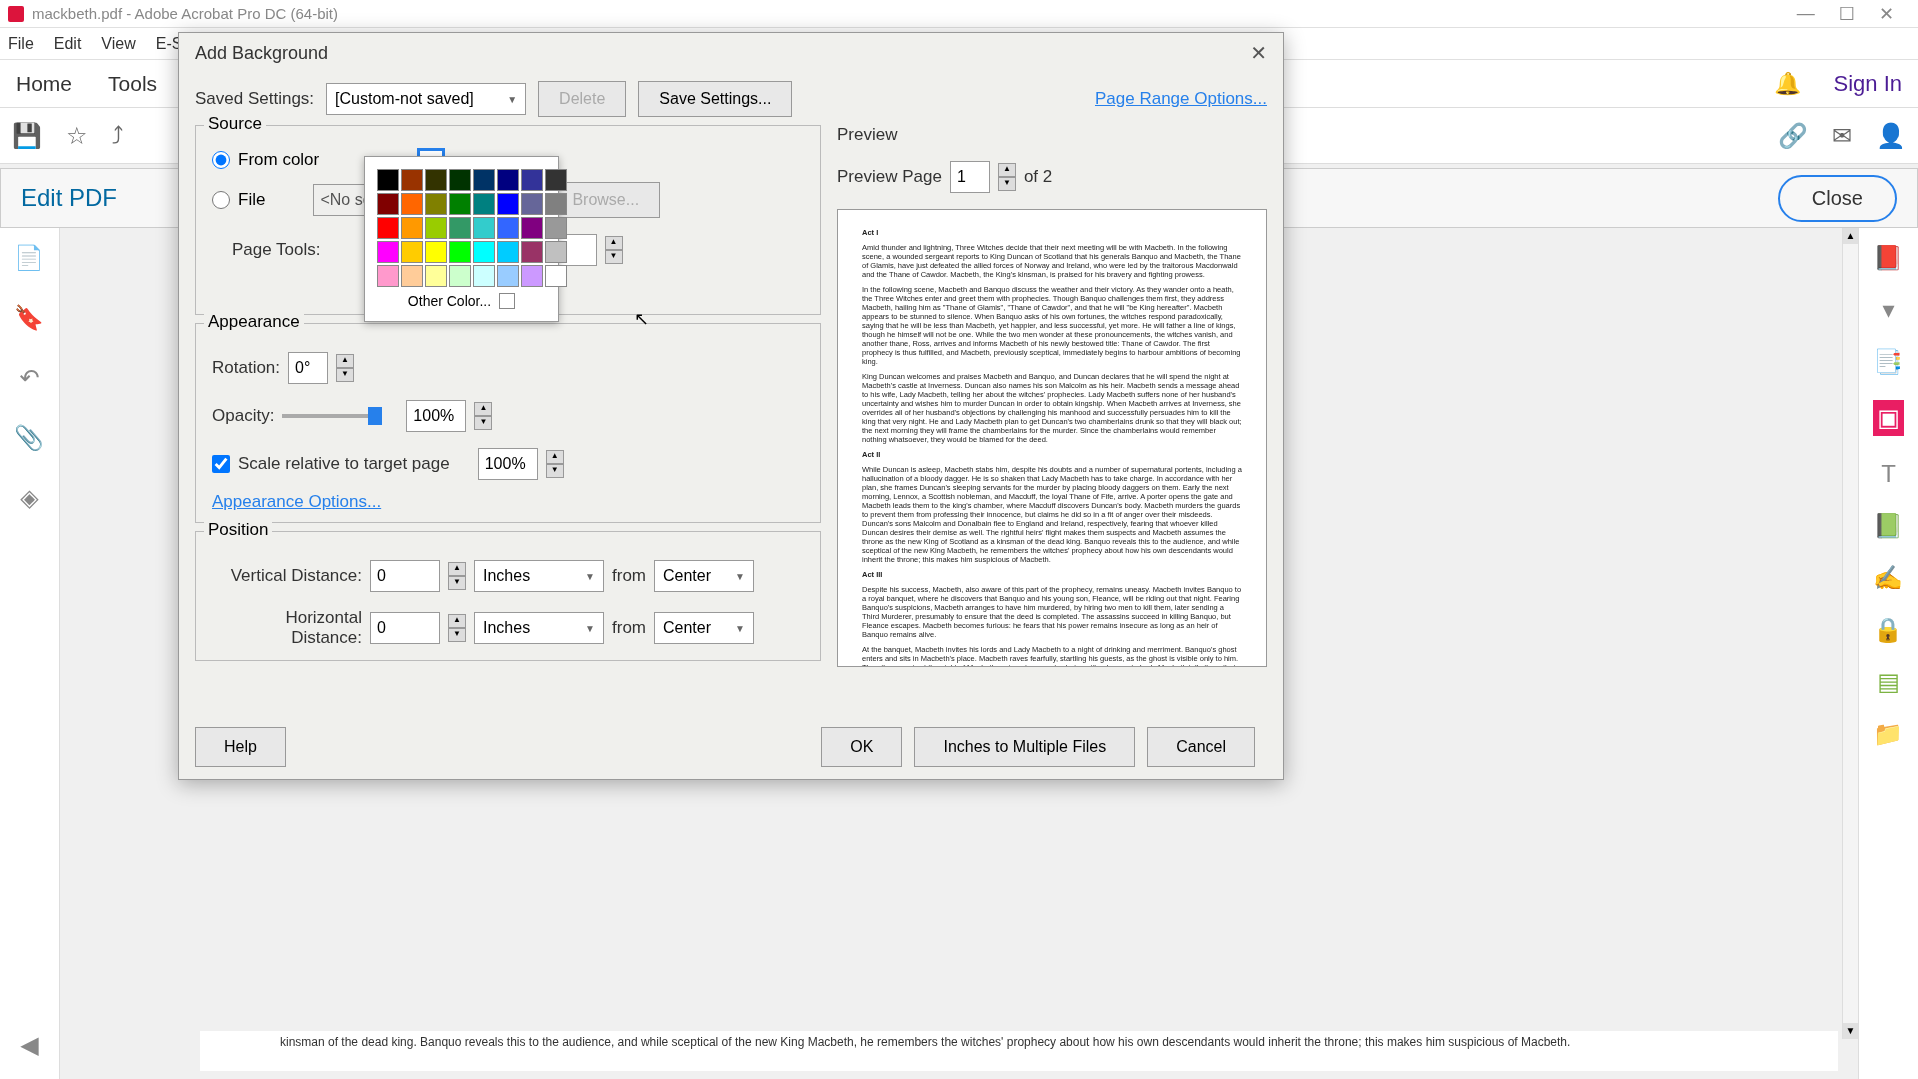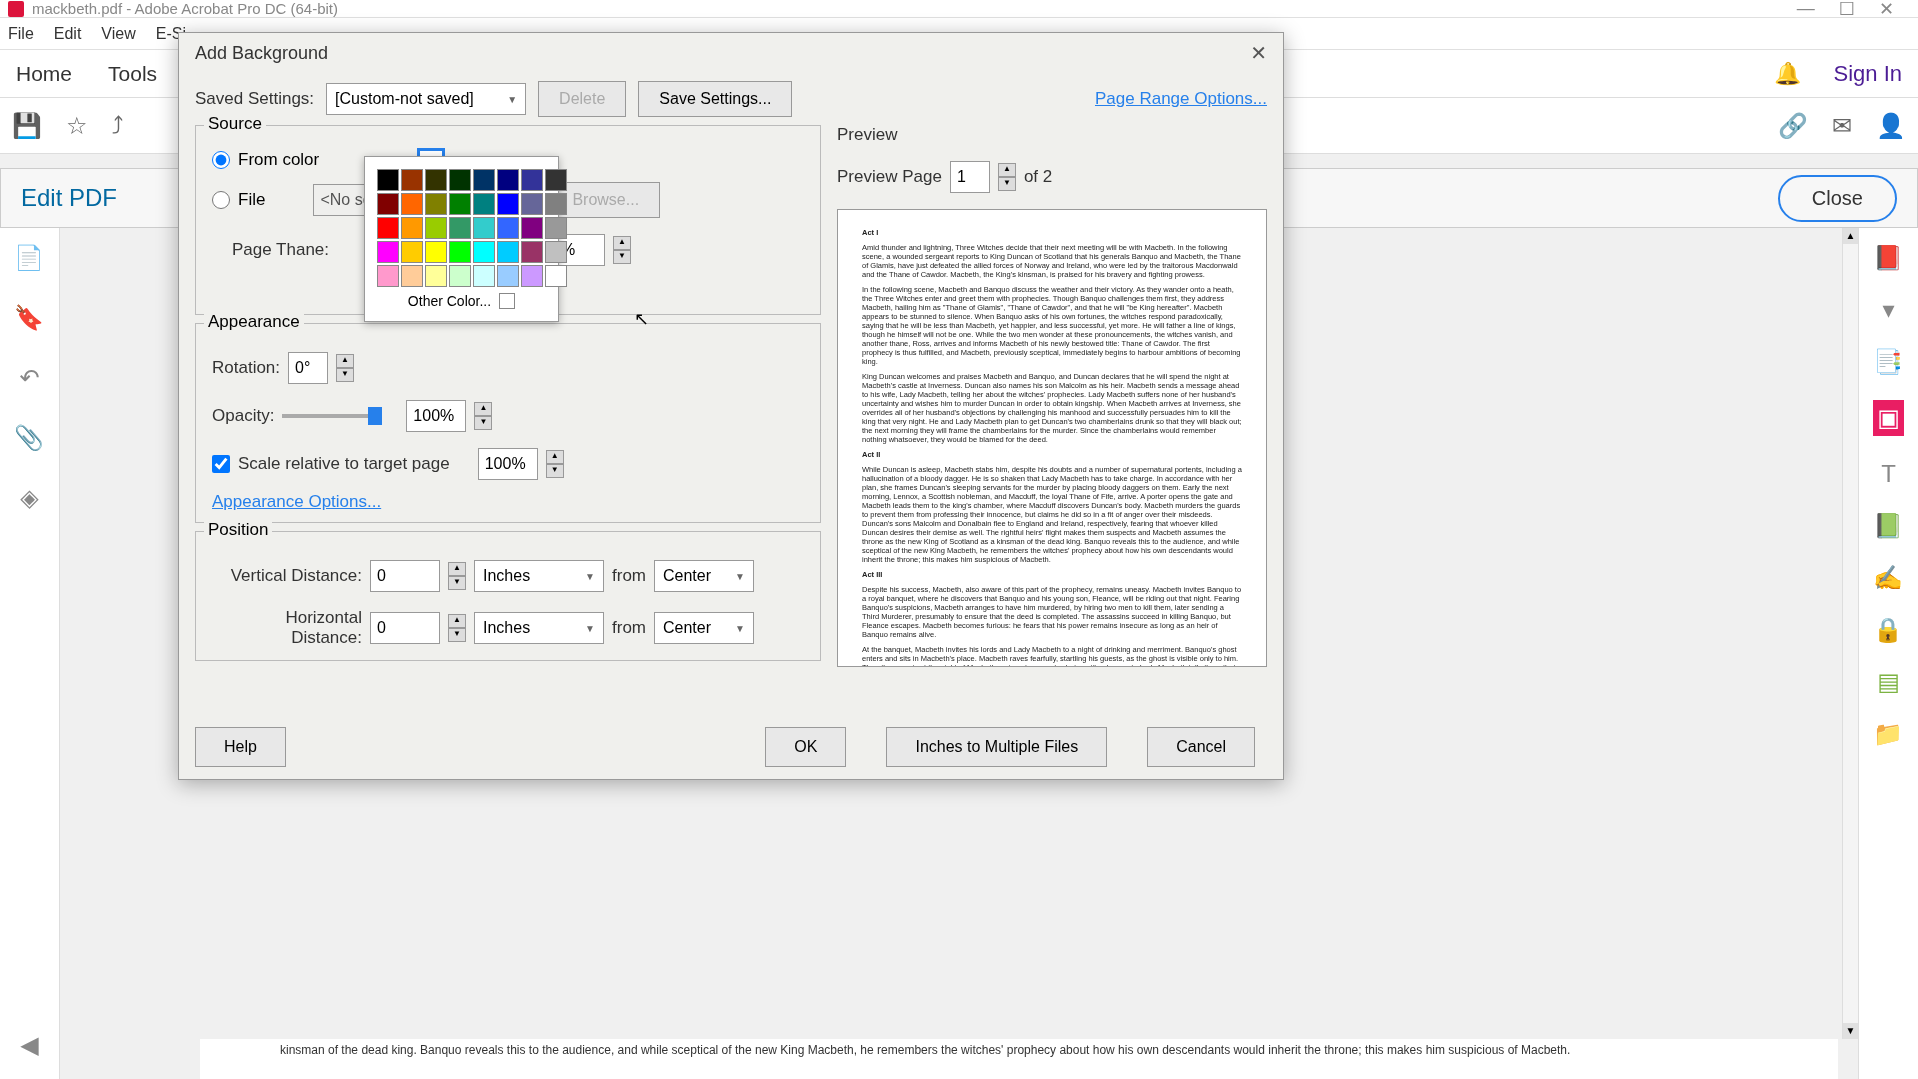--- a/index.html
+++ b/index.html
@@ -1,19 +1,19 @@
 <!DOCTYPE html>
 <html><head>
   <meta charset="utf-8">
   <style>
     * { margin: 0; padding: 0; box-sizing: border-box; font-family: "Segoe UI", Arial, sans-serif; }
     body { background: #f0f0f0; width: 1918px; height: 1079px; overflow: hidden; position: relative; }
     
     
-    .title-bar { height: 18px; background: #fff; display: flex; align-items: center; padding: 4px 8px; border-bottom: 1px solid #e0e0e0; }
+    .title-bar { height: 28px; background: #fff; display: flex; align-items: center; padding: 4px 8px; border-bottom: 1px solid #e0e0e0; }
     .app-icon { width: 16px; height: 16px; background: #dc143c; border-radius: 2px; margin-right: 8px; }
     .title-text { color: #888; font-size: 15px; }
     .window-controls { margin-left: auto; display: flex; gap: 24px; padding-right: 16px; }
     .window-controls span { color: #888; cursor: pointer; font-size: 18px; }
     
     
     .menu-bar { height: 32px; background: #fff; display: flex; align-items: center; padding: 0 8px; gap: 20px; border-bottom: 1px solid #e0e0e0; }
     .menu-item { font-size: 16px; color: #333; cursor: pointer; }
     
     
@@ -35,21 +35,21 @@
     
     .left-sidebar { position: absolute; left: 0; top: 228px; width: 60px; bottom: 0; background: #fff; border-right: 1px solid #ddd; display: flex; flex-direction: column; align-items: center; padding-top: 16px; gap: 32px; }
     .left-sidebar .side-icon { font-size: 24px; color: #888; cursor: pointer; }
     
     
     .right-sidebar { position: absolute; right: 0; top: 228px; width: 60px; bottom: 0; background: #fff; border-left: 1px solid #ddd; display: flex; flex-direction: column; align-items: center; padding-top: 16px; gap: 24px; }
     .right-sidebar .side-icon { font-size: 24px; color: #888; cursor: pointer; }
     .right-sidebar .side-icon.pink { color: #e91e63; background: #e91e63; color: #fff; padding: 4px; }
     
     
-    .doc-content { position: absolute; left: 200px; right: 80px; bottom: 0; height: 40px; background: #fff; font-size: 12px; color: #333; padding: 4px 80px; overflow: hidden; }
+    .doc-content { position: absolute; left: 200px; right: 80px; bottom: 8px; height: 40px; background: #fff; font-size: 12px; color: #333; padding: 4px 80px; overflow: hidden; }
     
     
     .dialog { position: absolute; left: 178px; top: 32px; width: 1106px; height: 748px; background: #f0f0ed; border: 1px solid #999; box-shadow: 0 4px 20px rgba(0,0,0,0.3); }
     .dialog-title { height: 40px; display: flex; align-items: center; padding: 0 16px; font-size: 18px; color: #333; }
     .dialog-close { margin-left: auto; font-size: 20px; cursor: pointer; color: #555; }
     
     .dialog-top { padding: 8px 16px; display: flex; align-items: center; gap: 12px; }
     .label { font-size: 17px; color: #333; }
     .dropdown { height: 32px; border: 1px solid #999; background: #fff; padding: 0 8px; font-size: 16px; display: flex; align-items: center; position: relative; }
     .dropdown-arrow { margin-left: auto; font-size: 10px; color: #666; }
@@ -87,21 +87,21 @@
     
     .slider-track { width: 100px; height: 4px; background: #aaa; position: relative; }
     .slider-thumb { width: 14px; height: 18px; background: #2680eb; position: absolute; right: 0; top: -7px; cursor: pointer; }
     
     .preview-box { border: 1px solid #999; background: #fff; height: 458px; padding: 18px 24px; overflow: hidden; font-size: 7.5px; line-height: 1.2; color: #222; }
     .preview-box p { margin-bottom: 6px; }
     .preview-box .act { font-weight: bold; }
     
     .dialog-buttons { position: absolute; bottom: 12px; left: 16px; right: 16px; display: flex; align-items: center; }
     .dialog-buttons .btn { margin-right: 12px; height: 40px; padding: 0 28px; }
-    .dialog-buttons .right-btns { margin-left: auto; display: flex; gap: 28px; }
+    .dialog-buttons .right-btns { margin-left: auto; display: flex; gap: 0; }
     
     .cursor { position: absolute; left: 455px; top: 275px; font-size: 18px; z-index: 200; pointer-events: none; }
     
     .scrollbar-v { position: absolute; right: 60px; top: 228px; width: 16px; bottom: 40px; background: #f4f4f4; border-left: 1px solid #ddd; }
     .scrollbar-arrow { height: 16px; background: #e0e0e0; text-align: center; font-size: 10px; line-height: 16px; }
     
     .bottom-toolbar { position: absolute; bottom: 4px; right: 80px; display: flex; gap: 24px; }
     .bottom-toolbar .icon { font-size: 22px; color: #888; cursor: pointer; }
   </style>
 </head>
@@ -216,21 +216,21 @@
         </div>
 
         <div class="radio-row">
           <input type="radio" class="radio" style="">
           <span class="radio-label">File</span>
           <input class="text-input" style="width: 220px; margin-left: 40px;" disabled="" value="&lt;No so">
           <button class="btn" disabled="" style="margin-left:10px;">Browse...</button>
         </div>
 
         <div class="input-row" style="margin-left:20px;">
-          <span class="label">Page Thane:</span>
+          <span class="label">Page Tools:</span>
           <div style="width:200px;"></div>
           <input class="text-input" style="width: 60px;" value="0%">
           <div class="spinner">
             <div class="spinner-btn">▲</div>
             <div class="spinner-btn">▼</div>
           </div>
         </div>
 
         <div class="color-picker">
           <div class="color-grid" id="color-grid">

